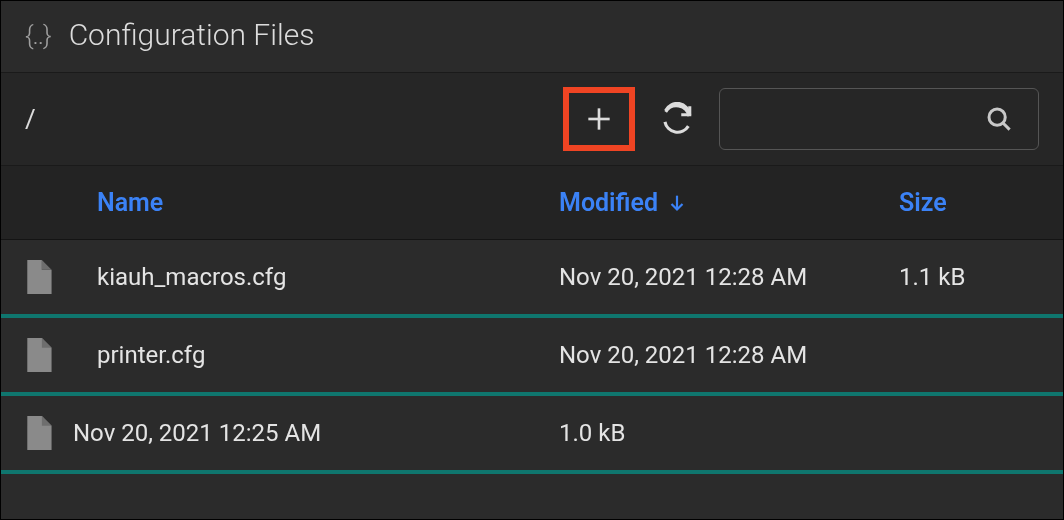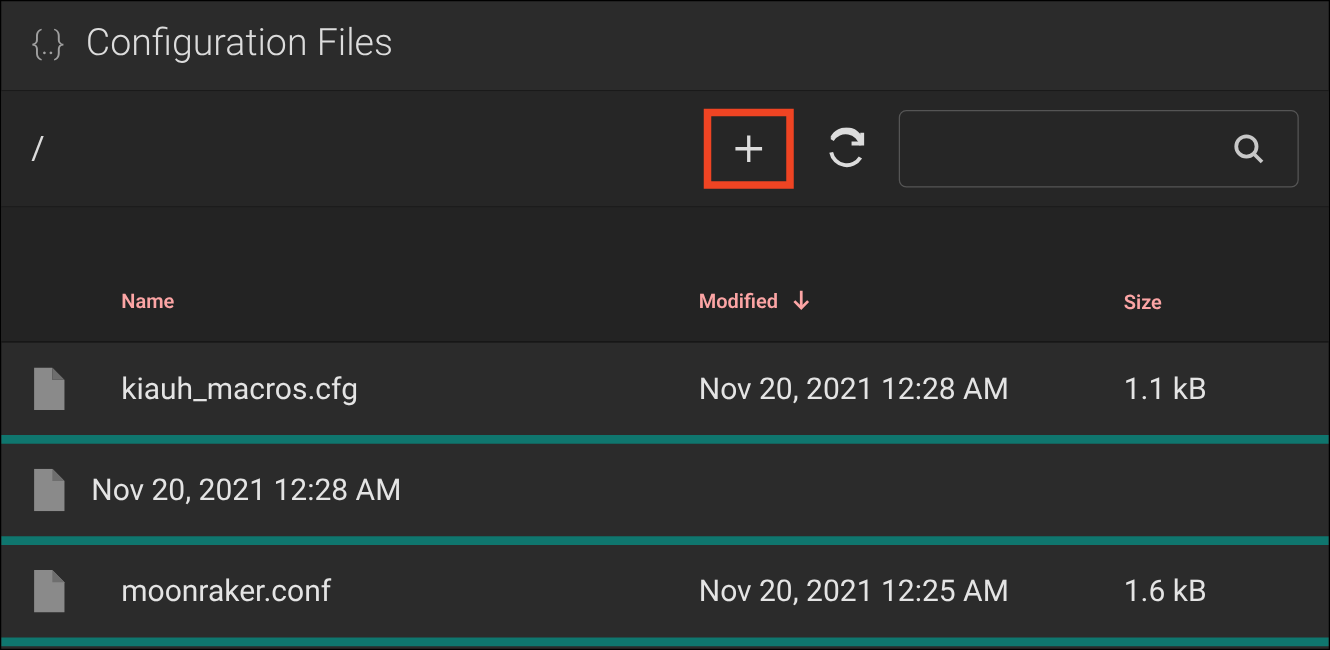--- a/index.html
+++ b/index.html
@@ -80,38 +80,37 @@
     }
     .search-box svg { color: #c8c8c8; }
     .table-header {
       display: grid;
       grid-template-columns: 72px 1fr 340px 140px;
       padding: 22px 24px 22px 0;
       border-bottom: 1px solid #141414;
       background: #232323;
     }
     .th {
-      font-size: 16px;
+      font-size: 25px;
       font-weight: 600;
-      color: #fca5a5;
+      color: #3b82f6;
       display: flex;
       align-items: center;
       gap: 8px;
-      margin-top: 41px;
     }
     .th-name { grid-column: 2; padding-left: 24px; }
     .th-modified { grid-column: 3; }
     .th-size { grid-column: 4; align-items: flex-end; }
     .rows { flex: 1; overflow: hidden; }
     .row {
       display: grid;
       grid-template-columns: 72px 1fr 340px 140px;
       align-items: center;
       padding: 20px 24px 20px 0;
-      border-bottom: 7px solid #0f766e;
+      border-bottom: 4px solid #0f766e;
       cursor: pointer;
     }
     .file-icon-cell {
       display: flex;
       justify-content: center;
       color: #8a8a8a;
     }
     .cell {
       font-size: 24px;
       color: #e4e4e4;
@@ -197,34 +196,34 @@
     </div>
 
     <div class="row-wrap">
       <div class="row highlight">
         <div class="file-icon-cell">
           <svg width="30" height="34" viewBox="0 0 24 28" fill="currentColor">
             <path d="M4 0 L16 0 L24 8 L24 28 L4 28 Z" fill="#8a8a8a"></path>
             <path d="M16 0 L16 8 L24 8 Z" fill="#6e6e6e"></path>
           </svg>
         </div>
+        <div class="cell cell-name">printer.cfg</div>
         <div class="cell">Nov 20, 2021 12:28 AM</div>
       </div>
       <div class="hl-box"></div>
     </div>
 
     <div class="row-wrap">
       <div class="row">
         <div class="file-icon-cell">
           <svg width="30" height="34" viewBox="0 0 24 28" fill="currentColor">
             <path d="M4 0 L16 0 L24 8 L24 28 L4 28 Z" fill="#8a8a8a"></path>
             <path d="M16 0 L16 8 L24 8 Z" fill="#6e6e6e"></path>
           </svg>
         </div>
-        <div class="cell cell-name">moonraker.conf</div>
         <div class="cell">Nov 20, 2021 12:25 AM</div>
-        <div class="cell">1.6 kB</div>
+        <div class="cell">1.0 kB</div>
       </div>
     </div>
 
   </div>
 
 </div>
 
 </body></html>

